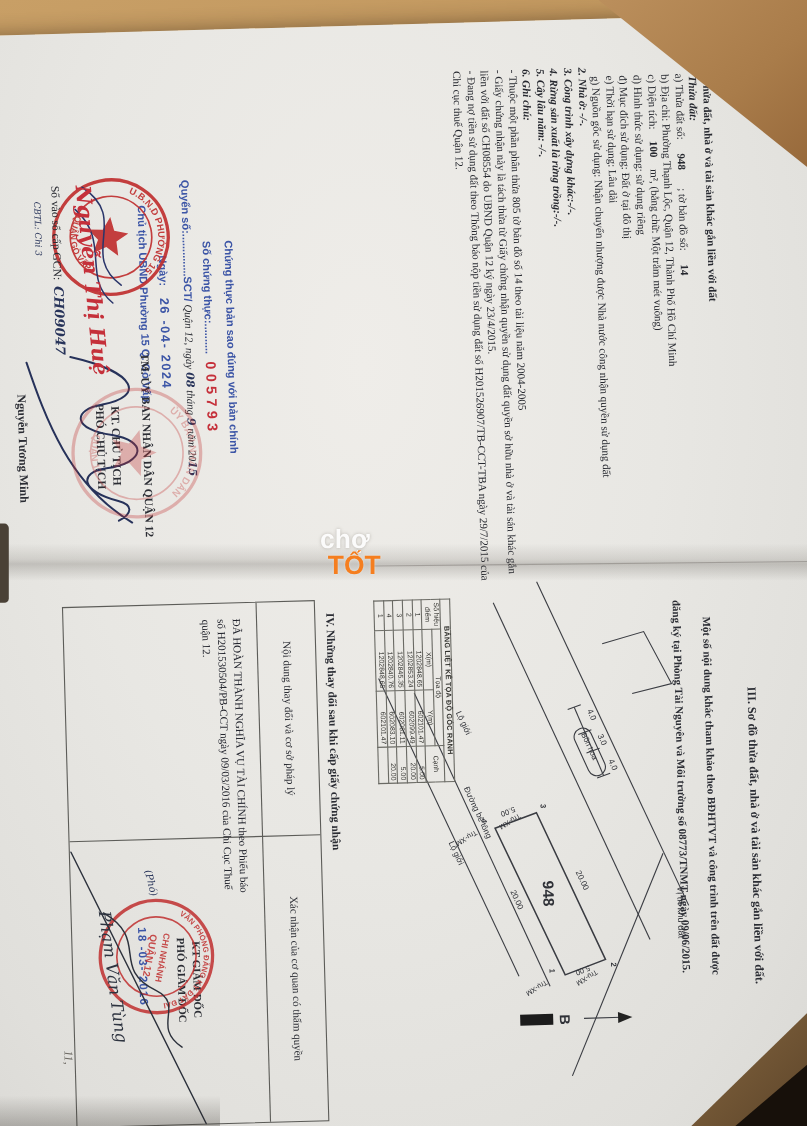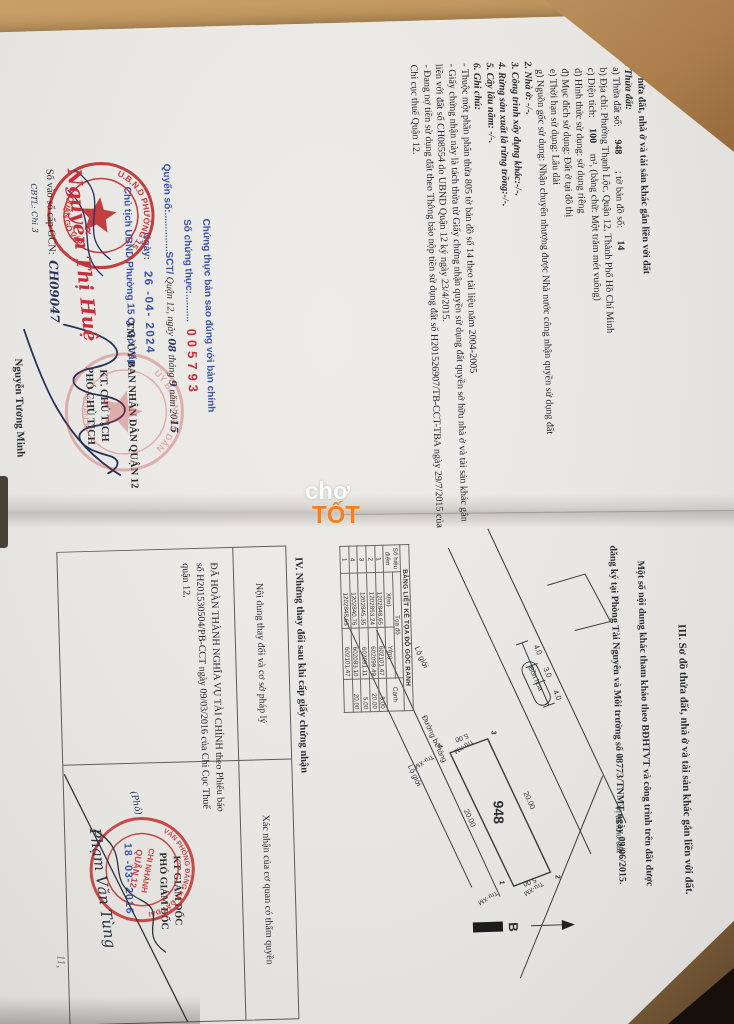--- a/index.html
+++ b/index.html
@@ -44,21 +44,21 @@
   .corner-tr{position:absolute;left:544px;top:0;width:190px;height:152px;
     clip-path:polygon(0 0,100% 0,100% 100%);
     background:linear-gradient(140deg,#bb8f5c 0%,#a97c4a 60%,#97693b 100%);}
   .corner-br-wood{position:absolute;left:628px;top:898px;width:106px;height:126px;
     clip-path:polygon(100% 18%,100% 100%,0 100%);background:linear-gradient(135deg,#8a6a42,#5d452a);}
   .corner-br-dark{position:absolute;left:668px;top:948px;width:66px;height:76px;
     clip-path:polygon(100% 26%,100% 100%,0 100%);background:#17100a;}
   .edge-nick{position:absolute;left:-4px;top:476px;width:12px;height:72px;background:#4a4136;border-radius:4px;}
   .bshadow{position:absolute;left:0;top:996px;width:200px;height:28px;background:linear-gradient(180deg,rgba(0,0,0,0),rgba(55,50,44,.30));}
   
-  .wm{position:absolute;left:305px;top:479px;line-height:24px;font-family:"Liberation Sans","DejaVu Sans",sans-serif;font-weight:bold;font-size:24px;}
+  .wm{position:absolute;left:291px;top:479px;line-height:24px;font-family:"Liberation Sans","DejaVu Sans",sans-serif;font-weight:bold;font-size:24px;}
   .wm .cho{color:rgba(255,255,255,.93);text-shadow:0 0 3px rgba(90,80,70,.35);}
   .wm .tot{color:#f57e1f;margin-left:7px;text-shadow:0 0 2px rgba(255,255,255,.5);}
   svg text{font-family:"Liberation Sans","DejaVu Sans",sans-serif;}
   .dg text{fill:#2f3137;}
 </style>
 </head>
 <body>
 
 <div class="photo">
   <div class="paper">

